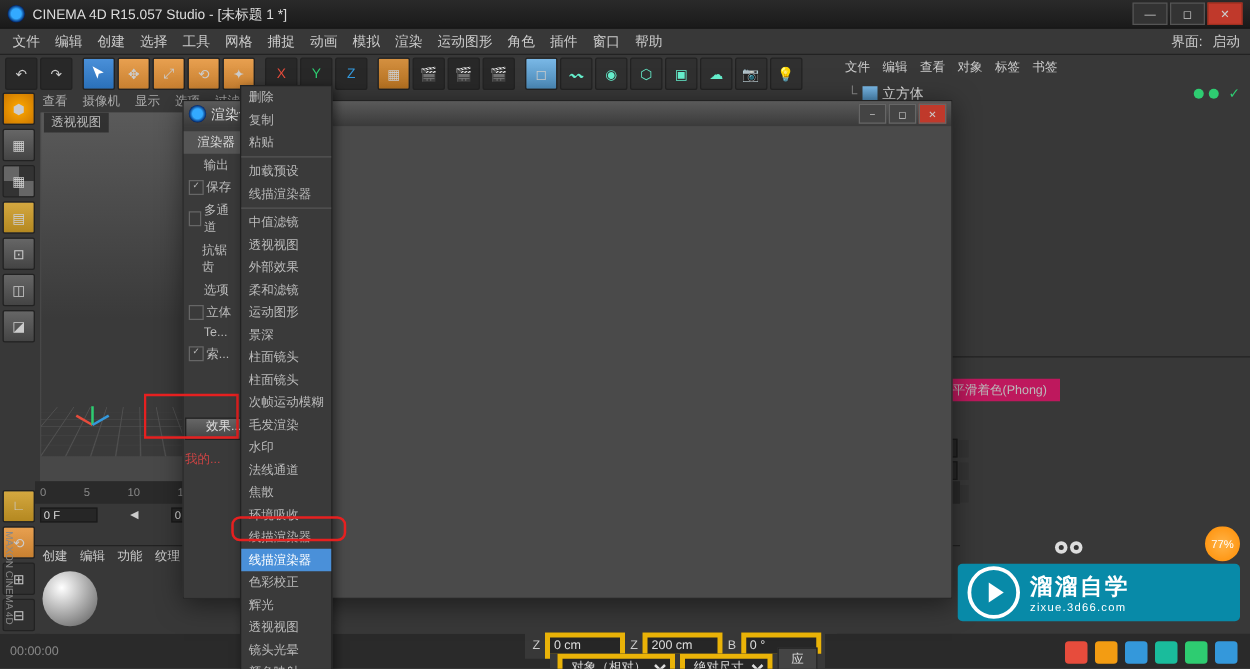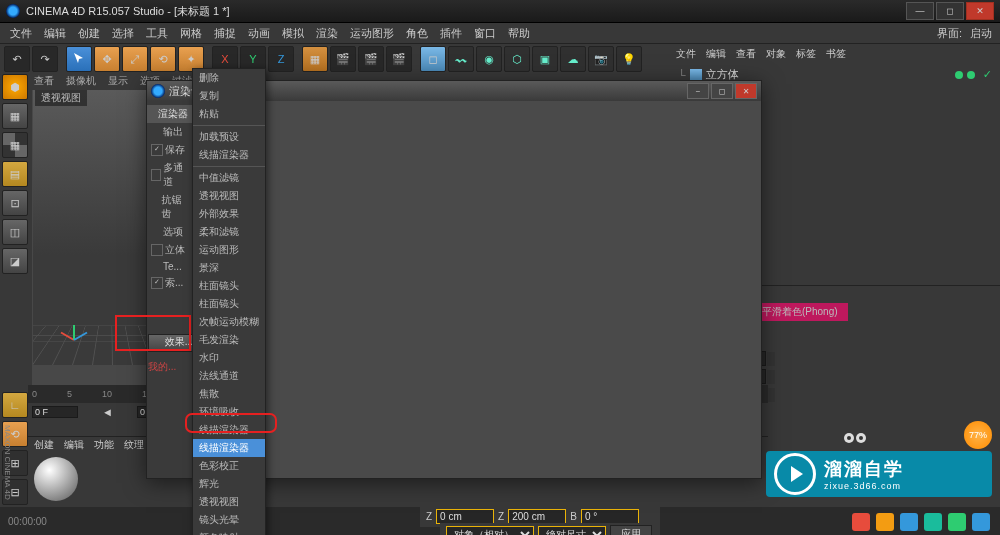--- a/index.html
+++ b/index.html
@@ -55,21 +55,21 @@
 .bottom-bar{position:absolute;left:28px;right:232px;bottom:95px;height:55px;background:#383838}
 .timeline{height:18px;background:#2a2a2a;display:flex;align-items:center;font-size:9px;color:#888;padding:0 4px;gap:30px}
 .timectl{height:18px;display:flex;align-items:center;padding:0 4px;gap:4px}
 .timectl input{width:40px;background:#262626;border:1px solid #1a1a1a;color:#ddd;font-size:9px;padding:0 2px}
 .mat-panel{position:absolute;left:28px;bottom:28px;right:232px;height:70px;background:#383838;border-top:1px solid #222}
 .mat-tabs{height:16px;display:flex;align-items:center;font-size:10px;gap:10px;padding:0 6px}
 .mat-ball{width:44px;height:44px;border-radius:50%;background:radial-gradient(circle at 35% 30%,#fff,#bbb 40%,#555);margin:4px 6px;display:inline-block}
 .mat-label{font-size:9px;background:#8a1a8a;color:#fff;padding:1px;width:46px;text-align:center;margin-left:4px}
 .vert-text{position:absolute;left:3px;bottom:35px;writing-mode:vertical-rl;font-size:8px;color:#888}
 .coord-bar{position:absolute;left:190px;bottom:28px;right:232px;height:22px;background:#383838;display:flex;align-items:center;gap:4px;padding:0 6px;font-size:10px}
-.coord-bar input,.coord-bar select{background:#262626;border:1px solid #eab308;color:#ddd;font-size:10px;padding:1px 3px}
+.coord-bar input,.coord-bar select{background:#262626;border:4px solid #eab308;color:#ddd;font-size:10px;padding:1px 3px}
 .coord-bar button{background:#444;border:1px solid #222;color:#ddd;font-size:10px;padding:1px 10px}
 .status{position:absolute;left:0;right:0;bottom:0;height:28px;background:#2a2a2a;display:flex;align-items:center;padding:0 8px;font-size:10px;color:#888}
 .render-dlg{position:absolute;left:146px;top:80px;width:614px;height:397px;background:#4a4a4a;border:1px solid #222;z-index:30;box-shadow:0 4px 20px rgba(0,0,0,.5)}
 .dlg-title{height:20px;background:linear-gradient(#5a5a5a,#3a3a3a);display:flex;align-items:center;padding:0 4px}
 .dlg-title .ic{width:14px;height:14px;background:radial-gradient(circle,#3af 40%,#026 70%);border-radius:50%;margin-right:4px}
 .dlg-title span{flex:1;color:#ddd;font-size:11px}
 .dlg-btn{width:20px;height:14px;margin-left:2px;display:flex;align-items:center;justify-content:center;font-size:8px;border:1px solid #666}
 .dlg-btn.min{background:#444}.dlg-btn.max{background:#444}.dlg-btn.cls{background:#c0392b}
 .dlg-body{position:absolute;top:20px;bottom:0;left:0;right:0;display:flex}
 .dlg-side{width:45px;background:#3a3a3a;border-right:1px solid #222;padding:4px 0}

